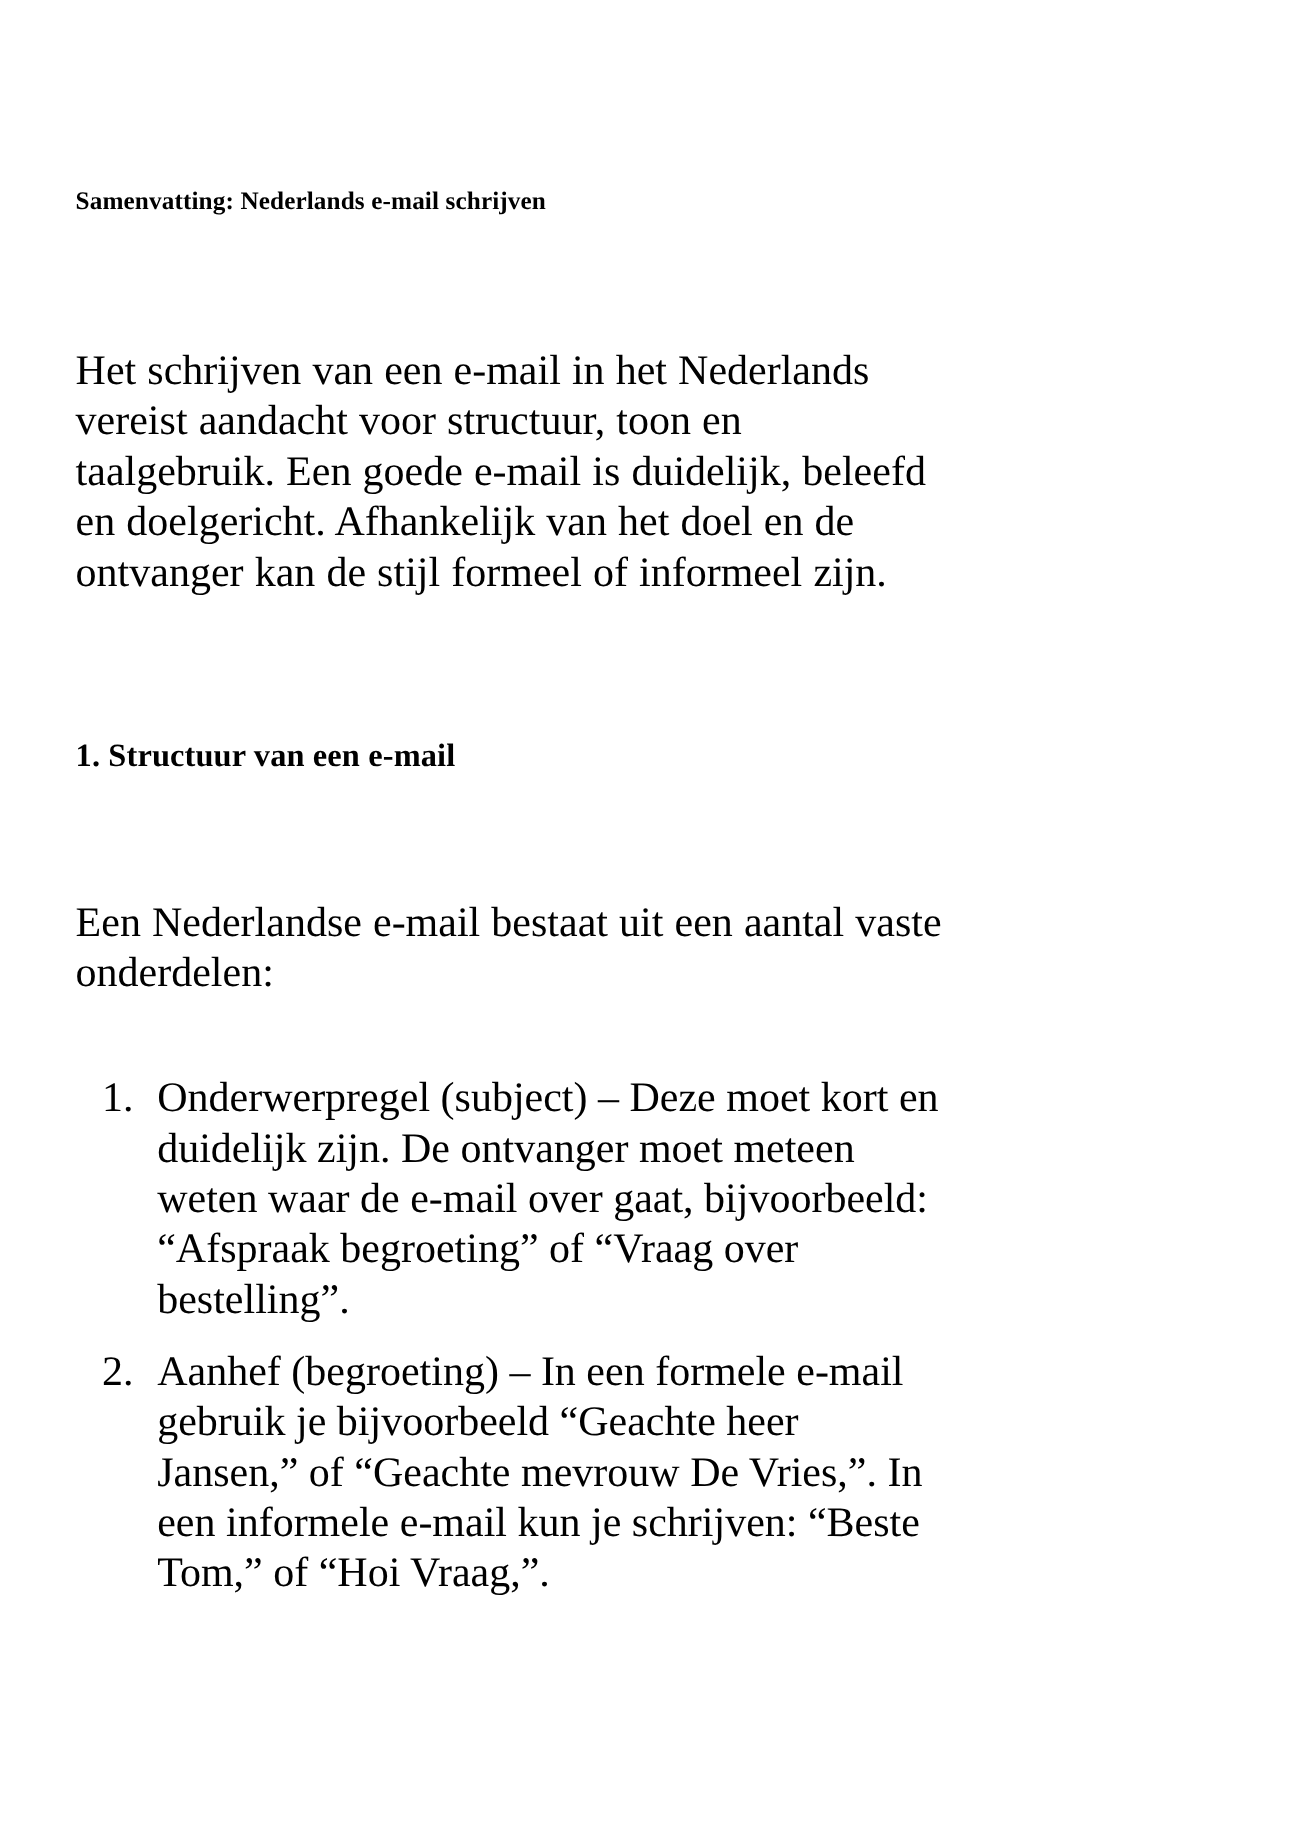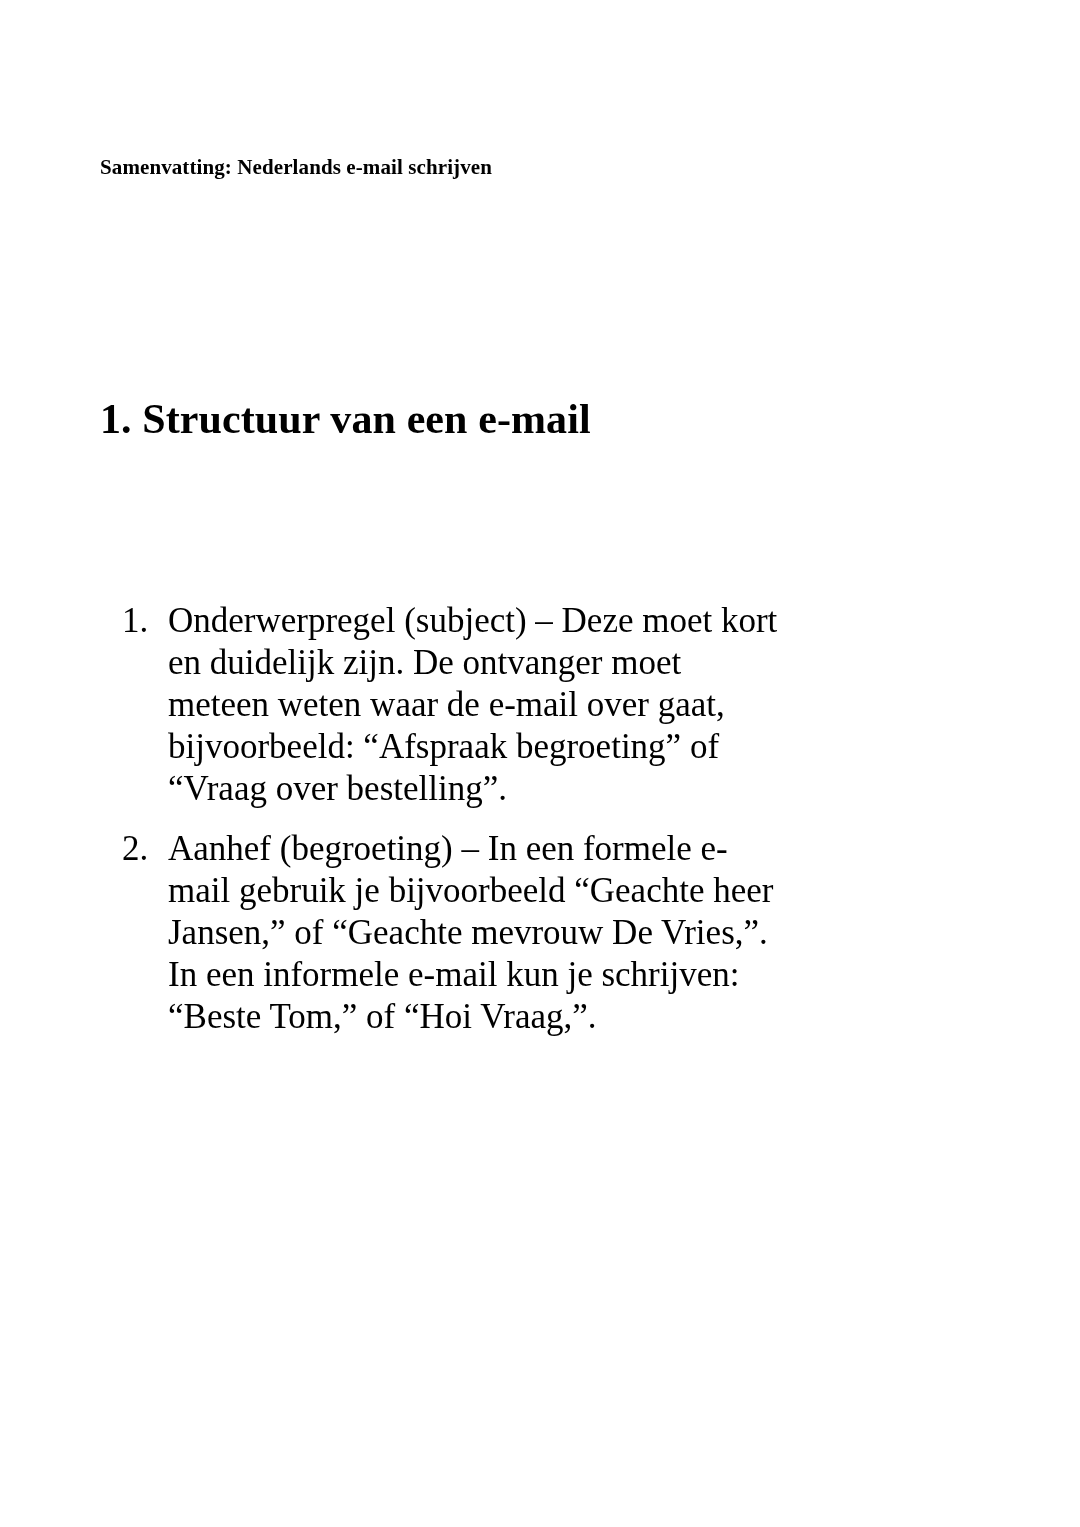--- a/index.html
+++ b/index.html
@@ -17,21 +17,22 @@
     font-family: "Liberation Serif", "DejaVu Serif", serif;
     color: #000000;
     -webkit-font-smoothing: antialiased;
   }
 
   .page {
     box-sizing: border-box;
     width: 908px;
     min-height: 1527px;
     background: #ffffff;
-    padding: 155px 130px 0 100px;
+    padding: 155px 130px 0 52px;
+    margin-left: 11px;
   }
 
   
   .doc-title {
     font-size: 21px;
     font-weight: bold;
     line-height: 1.2;
     letter-spacing: 0.1px;
     margin: 0 0 108px 0;
   }
@@ -46,21 +47,21 @@
     text-align: left;
     word-spacing: 0.5px;
   }
 
   .gap-after-intro { height: 112px; }
   .gap-after-heading { height: 100px; }
   .gap-before-list { height: 62px; }
 
   
   .section-heading {
-    font-size: 42px;
+    font-size: 27px;
     font-weight: bold;
     line-height: 38px;
     margin: 0;
     letter-spacing: 0.1px;
   }
 
   
   .ordered-list {
     list-style: none;
     margin: 0;
@@ -92,27 +93,29 @@
     display: block;
   }
 </style>
 </head>
 <body>
 
 <div class="page">
 
   <h1 class="doc-title">Samenvatting: Nederlands e-mail schrijven</h1>
 
+  <p class="body-paragraph">Het schrijven van een e-mail in het Nederlands vereist aandacht voor structuur, toon en taalgebruik. Een goede e-mail is duidelijk, beleefd en doelgericht. Afhankelijk van het doel en de ontvanger kan de stijl formeel of informeel zijn.</p>
 
   <div class="gap-after-intro"></div>
 
   <h2 class="section-heading">1. Structuur van een e-mail</h2>
 
   <div class="gap-after-heading"></div>
 
+  <p class="body-paragraph">Een Nederlandse e-mail bestaat uit een aantal vaste onderdelen:</p>
 
   <div class="gap-before-list"></div>
 
   <ol class="ordered-list">
     <li class="list-item">
       <span class="list-marker">1.</span>
       <span class="list-text">Onderwerpregel (subject) – Deze moet kort en duidelijk zijn. De ontvanger moet meteen weten waar de e-mail over gaat, bijvoorbeeld: “Afspraak begroeting” of “Vraag over bestelling”.</span>
     </li>
     <li class="list-item">
       <span class="list-marker">2.</span>

